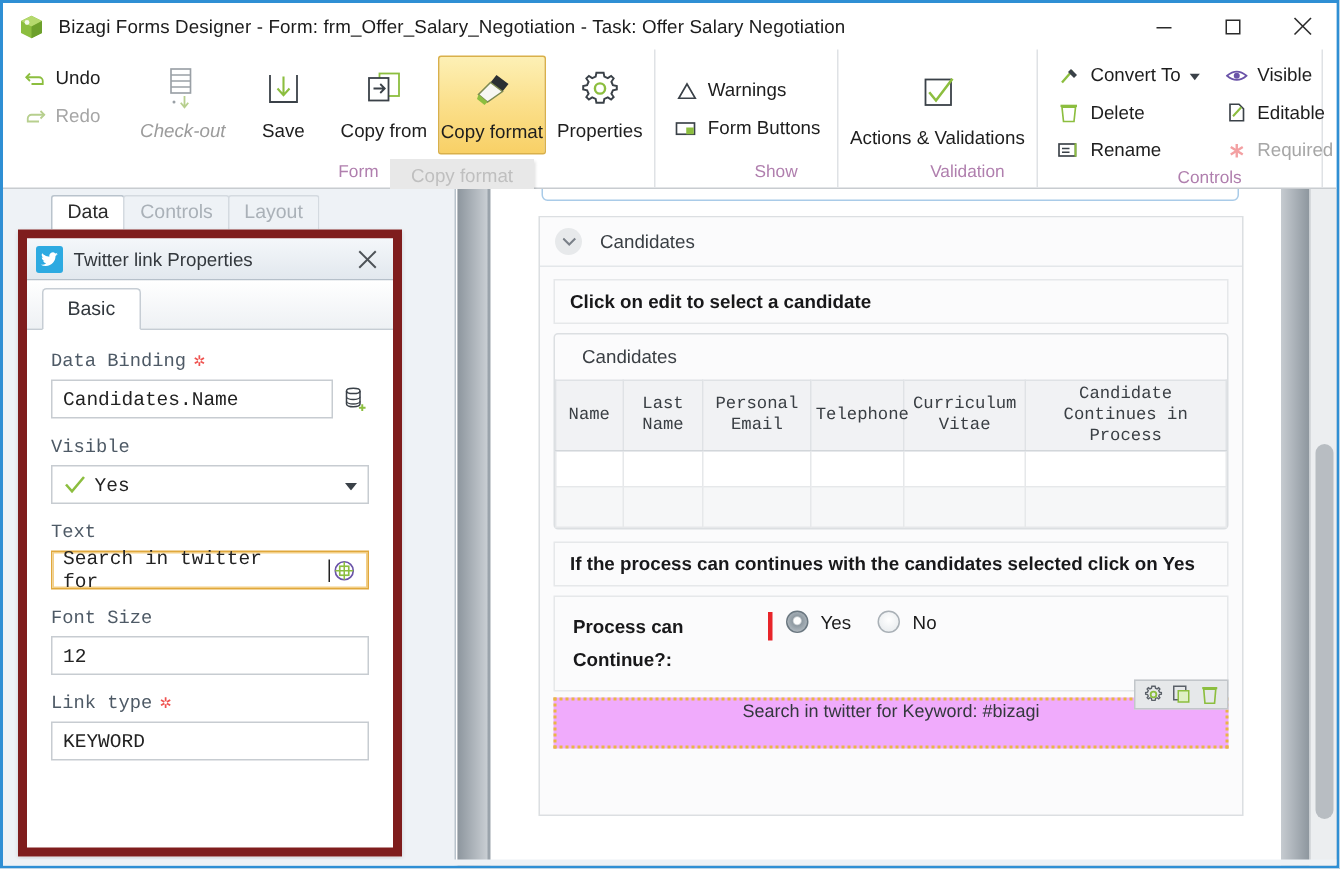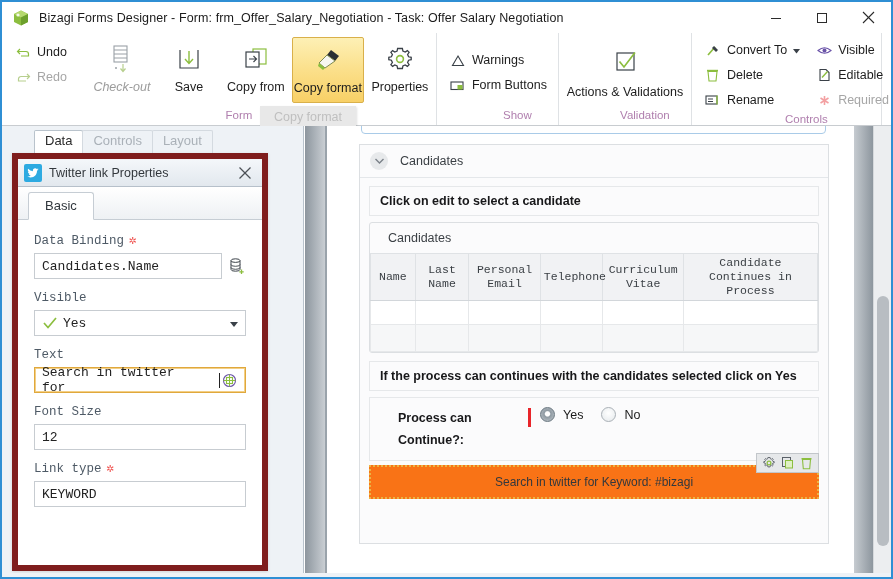--- a/index.html
+++ b/index.html
@@ -227,39 +227,39 @@
     border: 1px solid #dfe2e5; border-bottom: 1px solid #d2d6da;
     background: #f1f2f4;
     font-size: 11.5px; font-weight: normal; color: #3a3f44;
     height: 40px; padding: 2px 3px; vertical-align: middle; line-height: 14px;
   }
   table.grid td { border: 1px solid #e6e8ea; height: 24px; background:#ffffff; }
   table.grid tr.alt td { background:#f6f7f8; height: 27px; }
 
   .radio-row {
     border: 1px solid #e6e8ea; background: #fbfbfc;
-    display: flex; align-items: flex-start; padding: 9px 28px; min-height: 56px;
+    display: flex; align-items: flex-start; padding: 9px 12px; min-height: 56px;
   }
   .radio-label { font-size: 12.5px; font-weight: bold; color: #18181a; width: 130px; line-height: 22px; }
   .req-bar { width: 3px; height: 19px; background: #e8252a; margin-right: 9px; margin-top: 1px; flex:0 0 auto;}
   .radio-opt { display: flex; align-items: center; gap: 8px; margin-right: 18px; }
   .radio-knob {
     width: 15px; height: 15px; border-radius: 50%;
     border: 1px solid #a9b0b6; background: radial-gradient(circle at 50% 40%, #ffffff 0%, #eceff1 70%);
   }
   .radio-knob.on {
     border: 1px solid #6a7780;
     background: radial-gradient(circle at 50% 45%, #fdfdfd 0%, #fdfdfd 22%, #8f9aa2 34%, #c3cad0 100%);
   }
   .radio-text { font-size: 12.5px; color: #1b1b1b; }
 
   .sel-widget {
     position: relative;
-    border: 2px dotted #eab544; background: #f97316;
-    height: 34px; display: flex; align-items: center; justify-content: center;
+    border: 2px dotted #eab544; background: #f0abfc;
+    height: 34px; display: flex; justify-content: center;
     margin-top: 4px;
   }
   .sel-widget-text { font-size: 12px; color: #33383d; }
   .sel-actions {
     position: absolute; right: -2px; top: -14px;
     height: 20px; background: #e6e8ea; border: 1px solid #c2c6ca;
     display: flex; align-items: center; gap: 2px; padding: 0 3px;
   }
   .sel-actions .act { width: 17px; height: 16px; display:flex; align-items:center; justify-content:center; }
   .statusbar {

